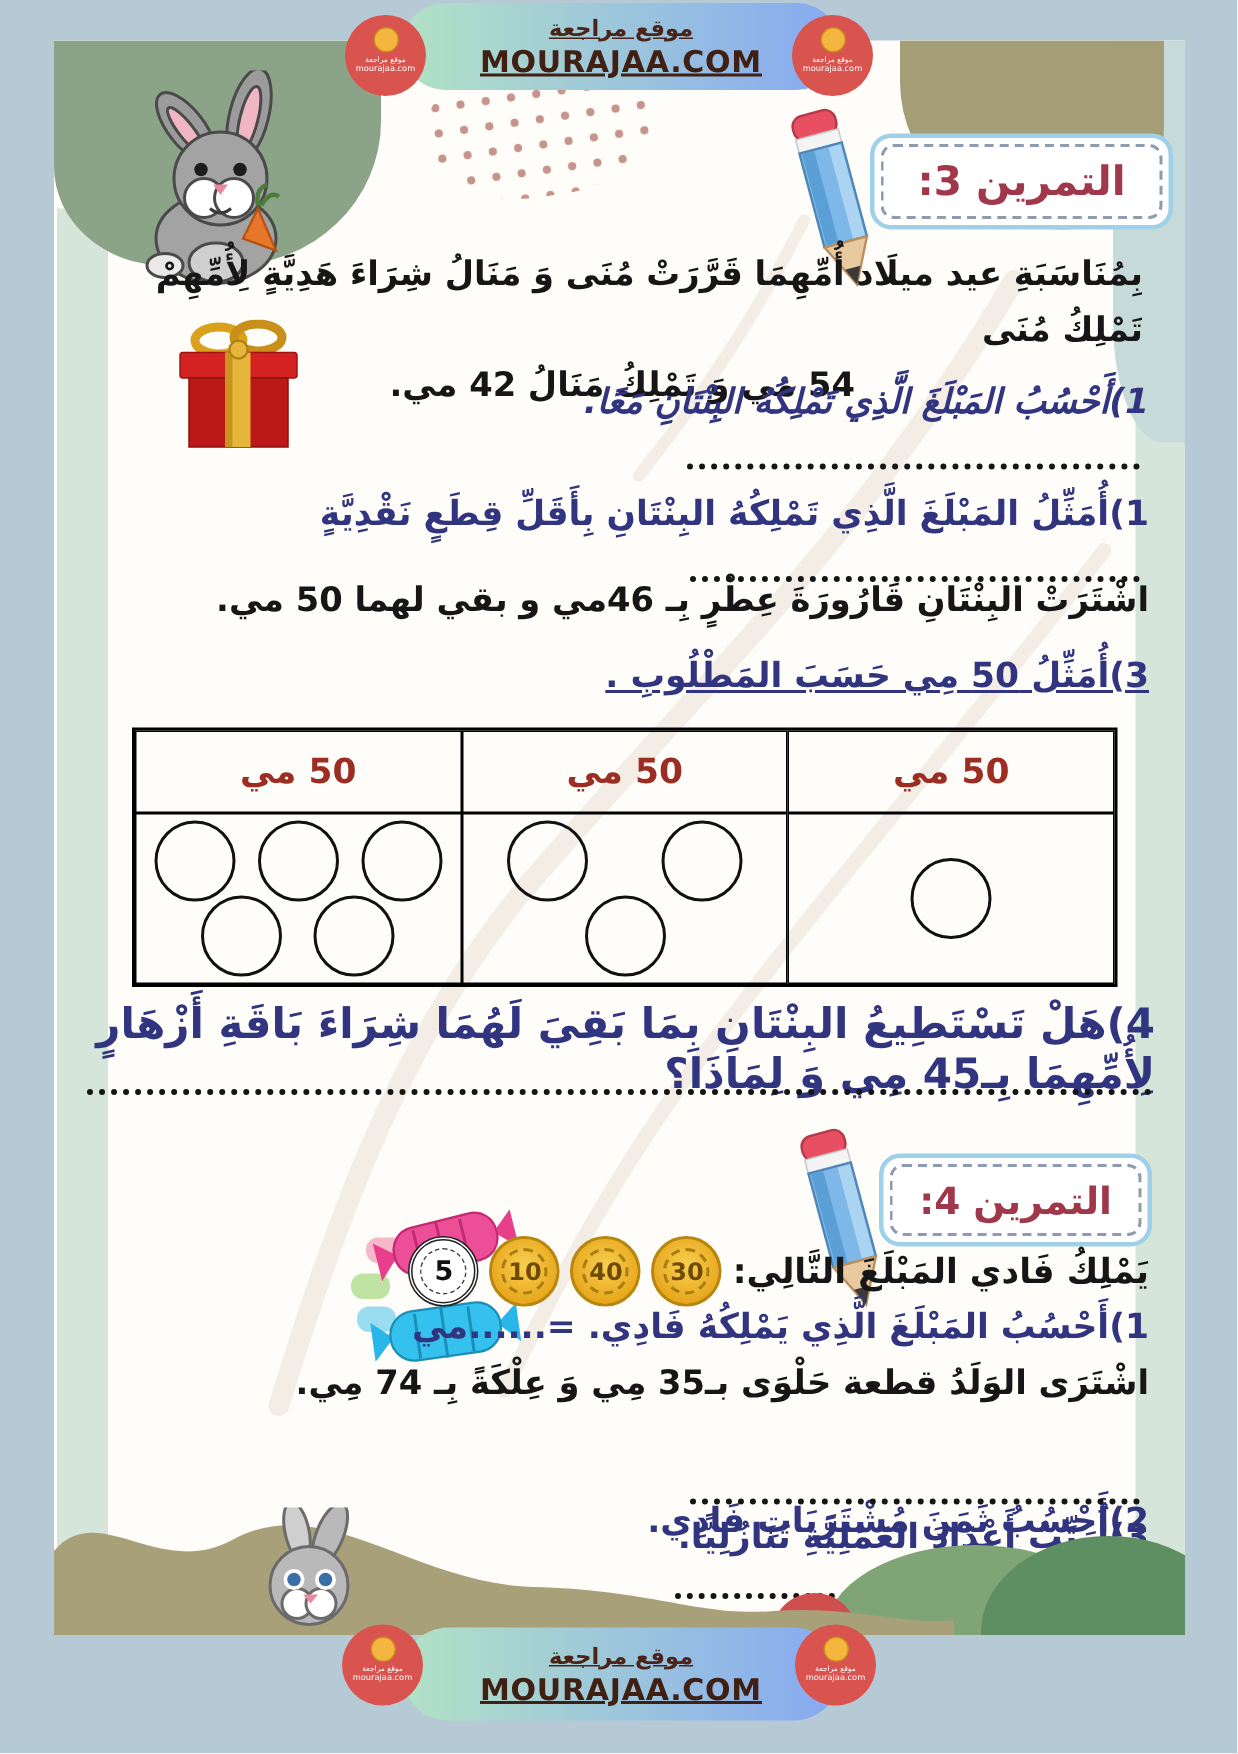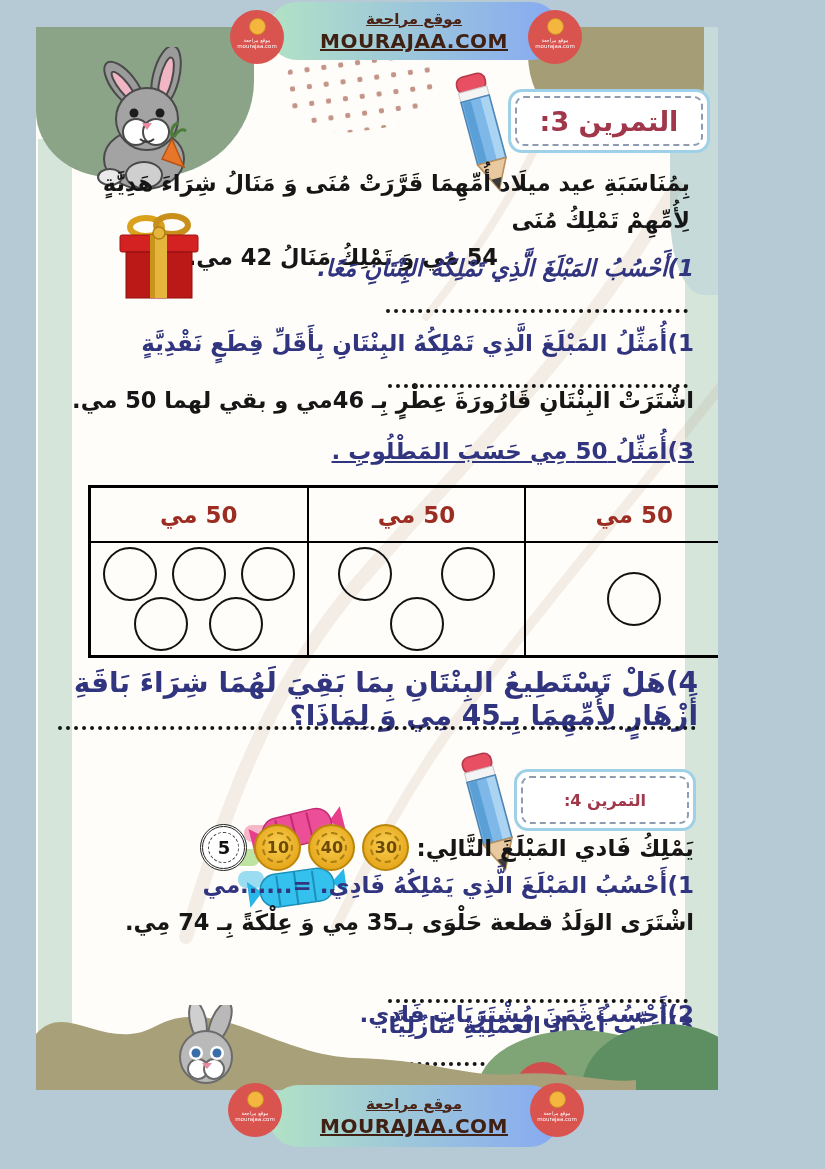--- a/index.html
+++ b/index.html
@@ -1,18 +1,18 @@
 <!DOCTYPE html>
 <html lang="ar"><head>
 <meta charset="utf-8">
 <style>
   html,body{margin:0;padding:0;}
   body{width:825px;height:1169px;font-family:"DejaVu Sans",sans-serif;}
   .screen{position:relative;width:825px;height:1169px;background:#b6cad6;overflow:hidden;}
-  .paper{position:absolute;left:36px;top:27px;width:682px;height:1063px;background:#fffdf9;overflow:hidden;}
+  .paper{position:absolute;left:36px;top:27px;width:754px;height:1063px;background:#fffdf9;overflow:hidden;}
 
   
   .strip{position:absolute;background:#d6e5d9;}
   .strip-left{left:2px;top:112px;bottom:0;width:34px;}
   .strip-right{right:0;top:0;bottom:0;width:33px;}
   .blob-tl{position:absolute;left:0;top:0;width:218px;height:150px;background:#8ba487;
            border-radius:0 0 46% 34% / 0 0 64% 44%;}
   .blob-tr-olive{position:absolute;right:14px;top:0;width:176px;height:126px;background:#a59d76;
            border-radius:0 0 38% 62% / 0 0 55% 78%;}
   .blob-tr-green{position:absolute;right:0;top:0;width:48px;height:268px;background:#c6dbd9;
@@ -203,21 +203,21 @@
       <div class="badge-box" style="width:176px;height:56px;">
         <svg class="pencil" width="46" height="128" viewBox="0 0 44 120">
           <rect x="8" y="4" width="28" height="16" rx="7" fill="#e84f63" stroke="#b33a4a" stroke-width="1.5"></rect>
           <rect x="8" y="18" width="28" height="9" fill="#f4f4f4" stroke="#c9c9c9" stroke-width="1"></rect>
           <rect x="8" y="27" width="28" height="62" fill="#7db8e8" stroke="#4f86b5" stroke-width="1.5"></rect>
           <rect x="9.5" y="28" width="8" height="60" fill="#5a9fd6"></rect>
           <rect x="27" y="28" width="8" height="60" fill="#aad4f2"></rect>
           <polygon points="8,89 36,89 22,117" fill="#e9c9a0" stroke="#b98f5c" stroke-width="1.5"></polygon>
           <polygon points="17,106 27,106 22,117" fill="#3a3a3a"></polygon>
         </svg>
-        <span class="badge-title" style="font-size:16px;">التمرين 4:</span>
+        <span class="badge-title" style="font-size:25px;">التمرين 4:</span>
       </div>
     </div>
 
     <svg style="position:absolute;left:190px;top:772px;" width="140" height="120" viewBox="0 0 140 120">
       <rect x="18" y="26" width="26" height="17" rx="8" fill="#f6b8c8"></rect>
       <rect x="46" y="36" width="26" height="17" rx="8" fill="#f2d24b"></rect>
       <rect x="8" y="50" width="26" height="17" rx="8" fill="#bfe3a0"></rect>
       <rect x="12" y="72" width="26" height="17" rx="8" fill="#9adcf0"></rect>
       <g transform="rotate(-14 72 30)">
         <polygon points="38,30 24,18 24,44" fill="#e83e8c"></polygon>

